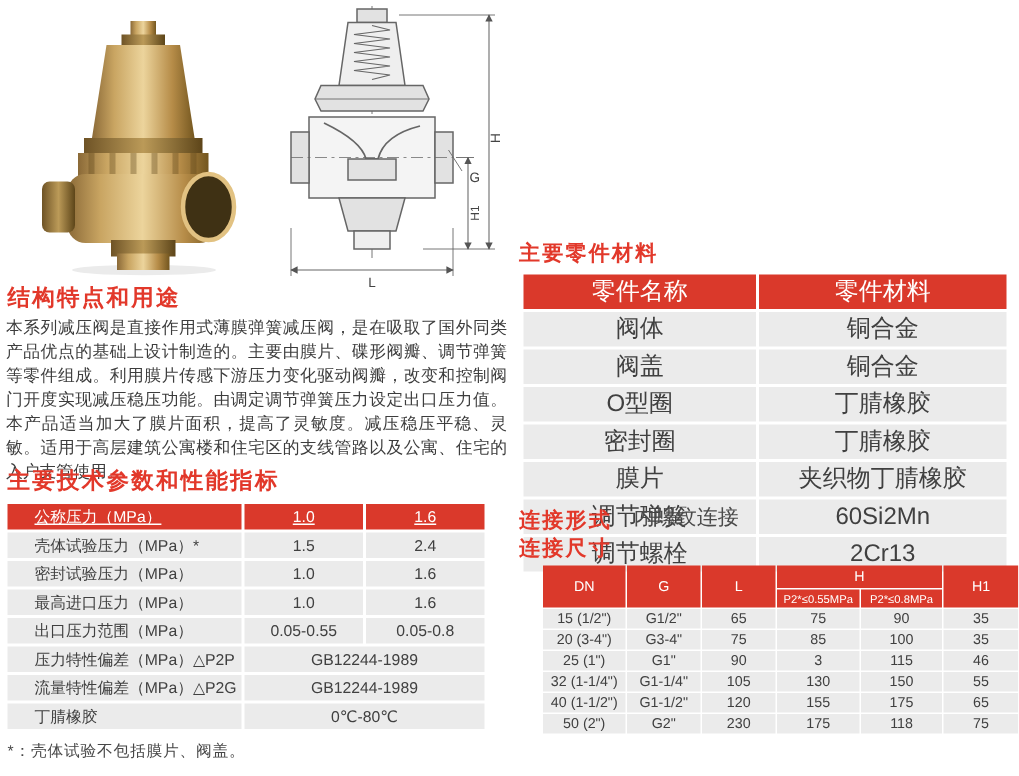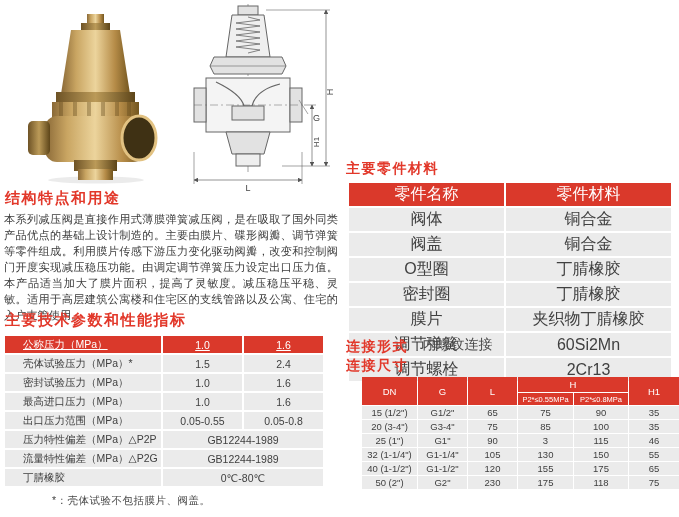--- a/index.html
+++ b/index.html
@@ -19,21 +19,21 @@
   .materials{left:347px;top:181px;width:324px;font-size:16px;}
   .materials td,.materials th{height:13.5px;}
   .materials tr.hd th{background:#da392b;color:#fff;}
   
   .dims{left:349px;top:376px;width:317px;border-spacing:1px;font-size:9.5px;margin-left:12px;}
   .dims thead th{background:#da392b;color:#fff;height:13px;}
   .dims thead th.sub{font-size:7.5px;height:10px;letter-spacing:0;}
   .dims tbody td{height:10.5px;}
   .para{position:absolute;left:4px;top:211px;width:334px;font-size:11.2px;line-height:16px;
         text-align:justify;color:#3d3d3d;}
-  .footnote{position:absolute;left:5px;top:494px;font-size:10.5px;color:#474747;letter-spacing:.5px;margin-left:47px;}
+  .footnote{position:absolute;left:5px;top:494px;font-size:10.5px;color:#474747;letter-spacing:.5px;}
   .conn-line{position:absolute;left:346px;top:336px;white-space:nowrap;}
   .conn-line .ttl{color:#e2382a;font-weight:bold;font-size:14px;letter-spacing:1.5px;}
   .conn-line .val{font-size:14px;color:#4a4a4a;margin-left:10px;vertical-align:2px;}
   svg{display:block;}
 </style>
 </head>
 <body>
 
 <div class="page">
 

